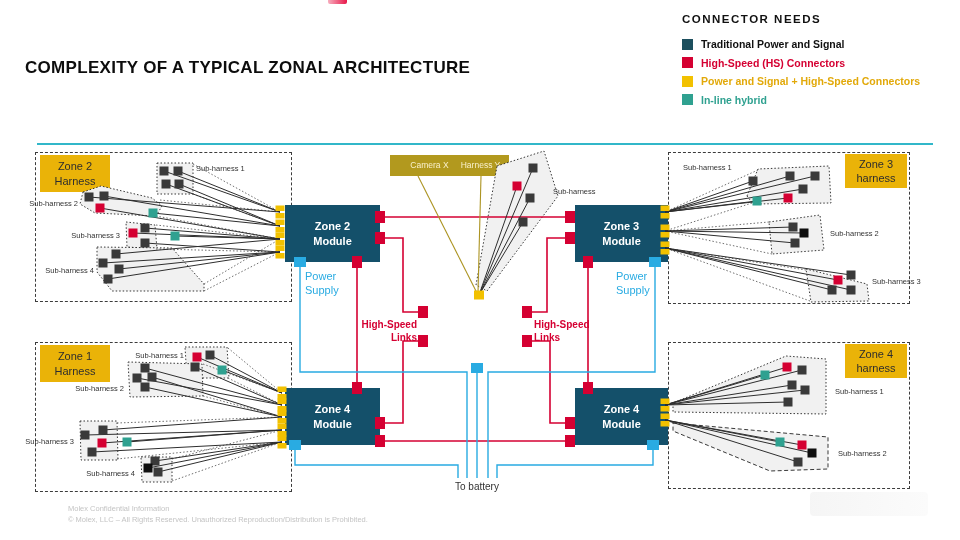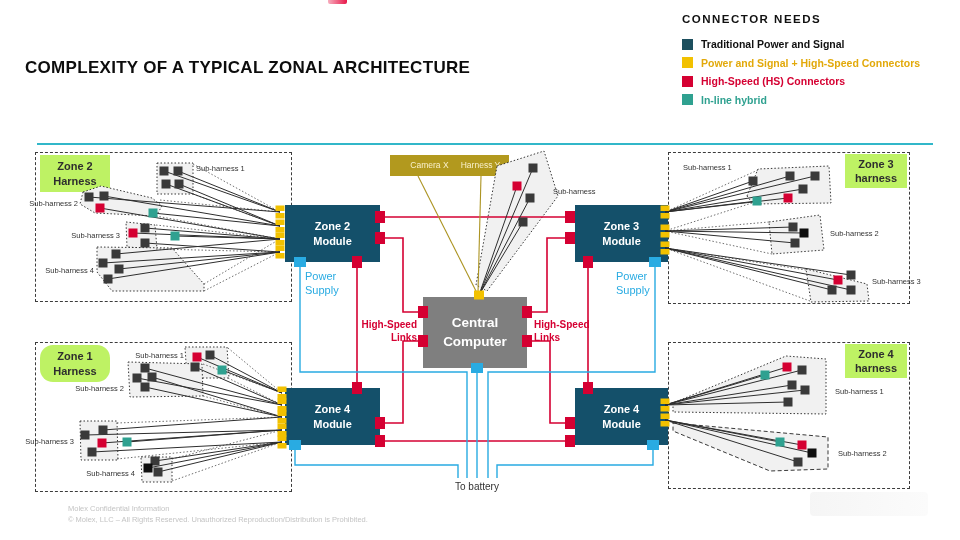--- a/index.html
+++ b/index.html
@@ -9,21 +9,21 @@
   .logo-sliver{left:328px;top:0;width:19px;height:4px;
          background:linear-gradient(90deg,#f7aebe,#e8174a);border-radius:0 0 2px 2px;}
   .page-title{left:25px;top:58px;font-size:17px;font-weight:bold;color:#0d0d0d;letter-spacing:.3px;}
   .divider{left:37px;top:143px;width:896px;height:2px;background:#31b7c9;}
   .legend{left:682px;top:13px;width:270px;}
   .legend-title{font-size:11.5px;font-weight:bold;color:#111;letter-spacing:1.5px;margin-bottom:13px;}
   .legend-row{display:flex;align-items:center;margin-bottom:6.5px;}
   .legend-sw{width:11px;height:11px;margin-right:8px;flex:0 0 11px;}
   .legend-label{font-size:10.5px;font-weight:bold;white-space:nowrap;}
   .hbox{border:1px dashed #3c3c3c;z-index:1;}
-  .htitle{background:#bef264;color:#2e2e2e;font-weight:bold;font-size:11px;line-height:1.3;
+  .htitle{background:#eab308;color:#2e2e2e;font-weight:normal;font-size:11px;line-height:1.3;
           display:flex;align-items:center;justify-content:center;text-align:center;z-index:2;}
   .module{background:#14506a;color:#fff;font-weight:bold;font-size:11px;line-height:1.3;
           display:flex;align-items:center;justify-content:center;text-align:center;z-index:2;}
   .central{background:#7f7f7f;color:#fff;font-weight:bold;font-size:13.5px;line-height:1.35;
           display:flex;align-items:center;justify-content:center;text-align:center;z-index:2;}
   .camera{background:#b2991e;color:#f9f1cb;font-size:8.5px;line-height:1;
           display:flex;align-items:center;justify-content:center;z-index:2;}
   .lbl{z-index:4;}
   .power-lbl{width:46px;font-size:11px;color:#29abe2;line-height:1.3;}
   .hs-lbl{width:64px;font-size:10px;font-weight:bold;color:#d50032;line-height:1.3;}
@@ -42,60 +42,57 @@
   <div class="abs page-title">COMPLEXITY OF A TYPICAL ZONAL ARCHITECTURE</div>
   <div class="abs divider"></div>
 
   <div class="abs legend">
     <div class="legend-title">CONNECTOR NEEDS</div>
     <div class="legend-row">
       <span class="legend-sw" style="background: rgb(29, 79, 94);"></span>
       <span class="legend-label" style="color: rgb(17, 17, 17);">Traditional Power and Signal</span>
     </div>
     <div class="legend-row">
+      <span class="legend-sw" style="background: rgb(213, 0, 50);"></span>
+      <span class="legend-label" style="color: rgb(213, 0, 50);">High-Speed (HS) Connectors</span>
+    </div>
+    <div class="legend-row">
       <span class="legend-sw" style="background: rgb(242, 193, 0);"></span>
       <span class="legend-label" style="color: rgb(226, 169, 10);">Power and Signal + High-Speed Connectors</span>
-    </div>
-    <div class="legend-row">
-      <span class="legend-sw" style="background: rgb(213, 0, 50);"></span>
-      <span class="legend-label" style="color: rgb(213, 0, 50);">High-Speed (HS) Connectors</span>
     </div>
     <div class="legend-row">
       <span class="legend-sw" style="background: rgb(47, 161, 144);"></span>
       <span class="legend-label" style="color: rgb(47, 161, 144);">In-line hybrid</span>
     </div>
   </div>
 
   <div class="abs hbox" style="left:35px;top:152px;width:255px;height:148px;"></div>
   <div class="abs hbox" style="left:668px;top:152px;width:240px;height:150px;"></div>
   <div class="abs hbox" style="left:35px;top:342px;width:255px;height:148px;"></div>
   <div class="abs hbox" style="left:668px;top:342px;width:240px;height:145px;"></div>
 
   <div class="abs htitle" style="left:40px;top:155px;width:70px;height:37px;">Zone 2 Harness</div>
   <div class="abs htitle" style="left:845px;top:154px;width:62px;height:34px;">Zone 3 harness</div>
-  <div class="abs htitle" style="left:40px;top:345px;width:70px;height:37px;border-radius:13px;">Zone 1 Harness</div>
+  <div class="abs htitle" style="left:40px;top:345px;width:70px;height:37px;">Zone 1 Harness</div>
   <div class="abs htitle" style="left:845px;top:344px;width:62px;height:34px;">Zone 4 harness</div>
 
   <div class="abs camera" style="left:390px;top:155px;width:79px;height:21px;">Camera X</div>
   <div class="abs camera" style="left:452px;top:155px;width:57px;height:21px;">Harness Y</div>
 
   <div class="abs module" style="left:285px;top:205px;width:95px;height:57px;">
       <span style="width:58px;">Zone 2 Module</span>
     </div>
   <div class="abs module" style="left:575px;top:205px;width:93px;height:57px;">
       <span style="width:58px;">Zone 3 Module</span>
     </div>
   <div class="abs module" style="left:285px;top:388px;width:95px;height:57px;">
       <span style="width:58px;">Zone 4 Module</span>
     </div>
   <div class="abs module" style="left:575px;top:388px;width:93px;height:57px;">
       <span style="width:58px;">Zone 4 Module</span>
-    </div>
-  <div class="abs central" style="left:423px;top:297px;width:104px;height:71px;">
-      <span style="width:88px;">Central Computer</span>
     </div>
 
   <div class="abs lbl power-lbl" style="left:305px;top:269px;">Power Supply</div>
   <div class="abs lbl power-lbl" style="left:616px;top:269px;">Power Supply</div>
   <div class="abs lbl hs-lbl" style="left:353px;top:318px;text-align:right;">High-Speed Links</div>
   <div class="abs lbl hs-lbl" style="left:534px;top:318px;">High-Speed Links</div>
   <div class="abs lbl battery-lbl" style="left:427px;top:481px;">To battery</div>
 
   <svg id="overlay" width="960" height="540" viewBox="0 0 960 540">
       <polygon points="157,163 193,163 193,194 157,194" fill="#f1f1f1" stroke="#222222" stroke-width="0.9" stroke-dasharray="1.5,2"></polygon>

